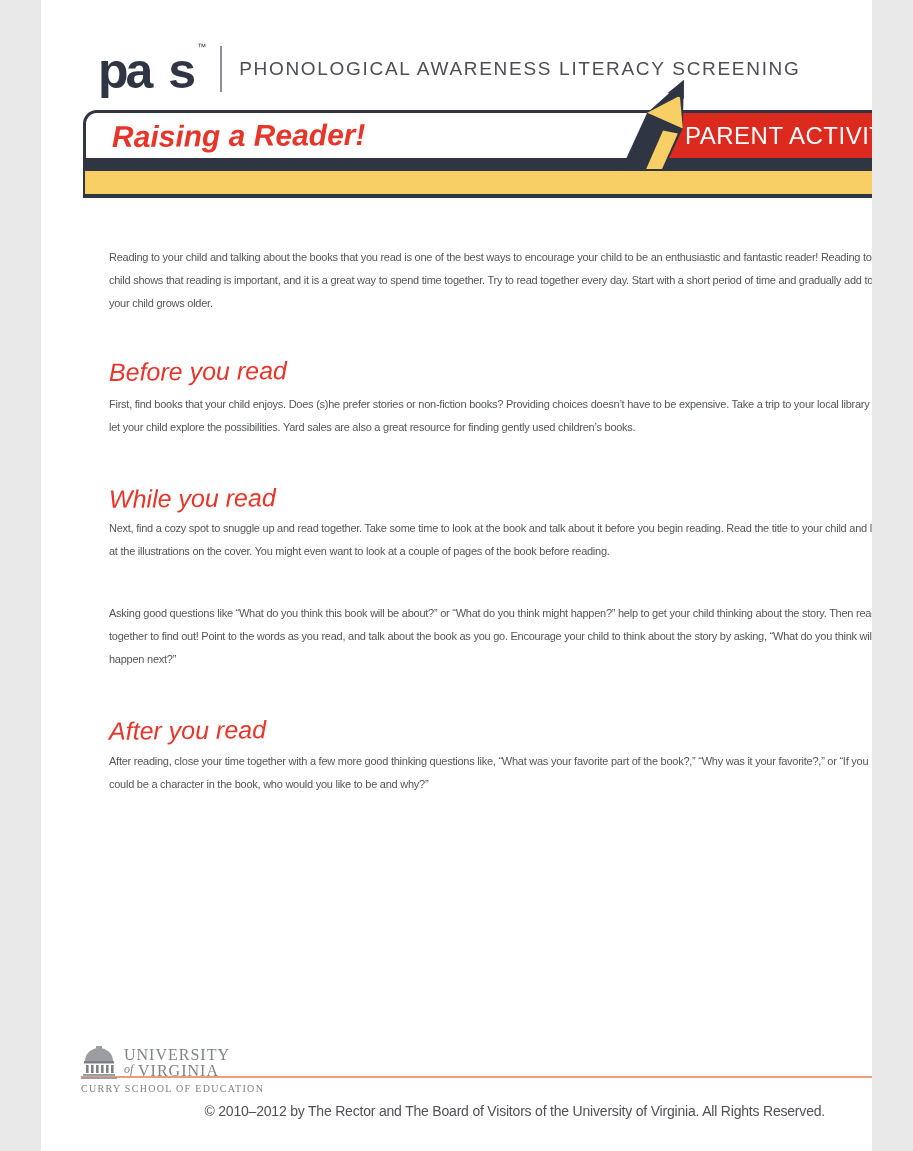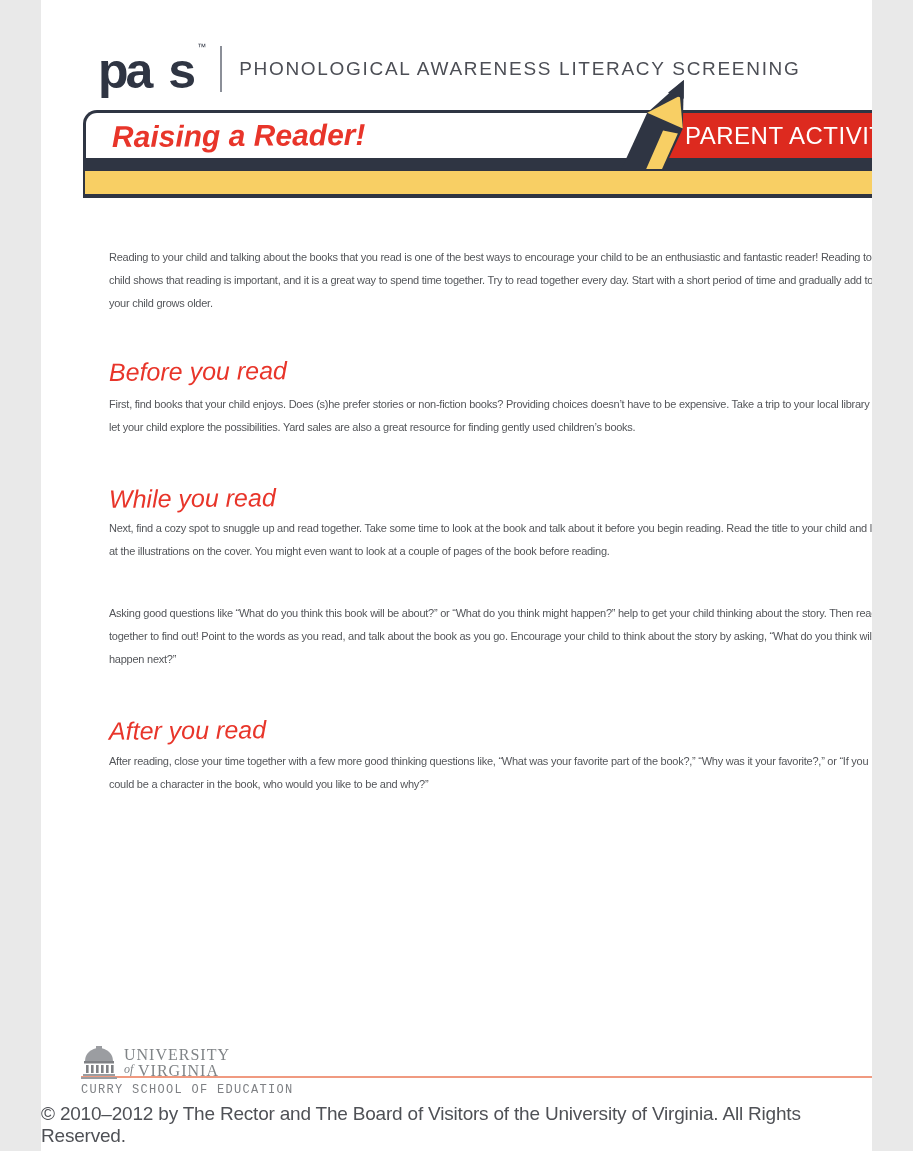--- a/index.html
+++ b/index.html
@@ -72,22 +72,22 @@
   .p-after1 { top:750px; }
   .p-after2 { top:836px; }
 
   
   .footer-divider { position:absolute; left:40px; top:1076px; width:833px; height:2px; background:#f09a80; }
   .uva-block { position:absolute; left:40px; top:1045px; color:#808487; }
   .uva-row { display:flex; align-items:flex-start; }
   .rotunda { margin-right:7px; }
   .uva-name { font-family:"Liberation Serif", serif; line-height:15px; letter-spacing:1px; font-size:16px; padding-top:2px; }
   .uva-name .of { font-style:italic; font-size:12px; letter-spacing:0; vertical-align:3px; }
-  .school-name { font-family:Liberation Mono, monospace; font-size:12px; letter-spacing:1.3px; margin-top:4px; color:#7e8084; }
-  .copyright { position:absolute; right:47px; top:1103px; font-size:19px; letter-spacing:-0.2px; color:#4f5156; }
+  .school-name { font-family:Liberation Serif, serif; font-size:10px; letter-spacing:1.3px; margin-top:4px; color:#7e8084; }
+  .copyright { position:absolute; right:47px; top:1103px; font-size:14px; letter-spacing:-0.2px; color:#4f5156; }
 </style>
 </head>
 <body>
 
 <div class="page">
 
   <div class="logo-row">
     <div class="pals-wordmark"><span>pa</span><span class="pencil-l"><span class="tip"></span><span class="shaft"></span><span class="eraser"></span></span><span>s</span><span class="tm-mark">™</span></div>
     <div class="logo-divider"></div>
     <div class="tagline">PHONOLOGICAL AWARENESS LITERACY SCREENING</div>

